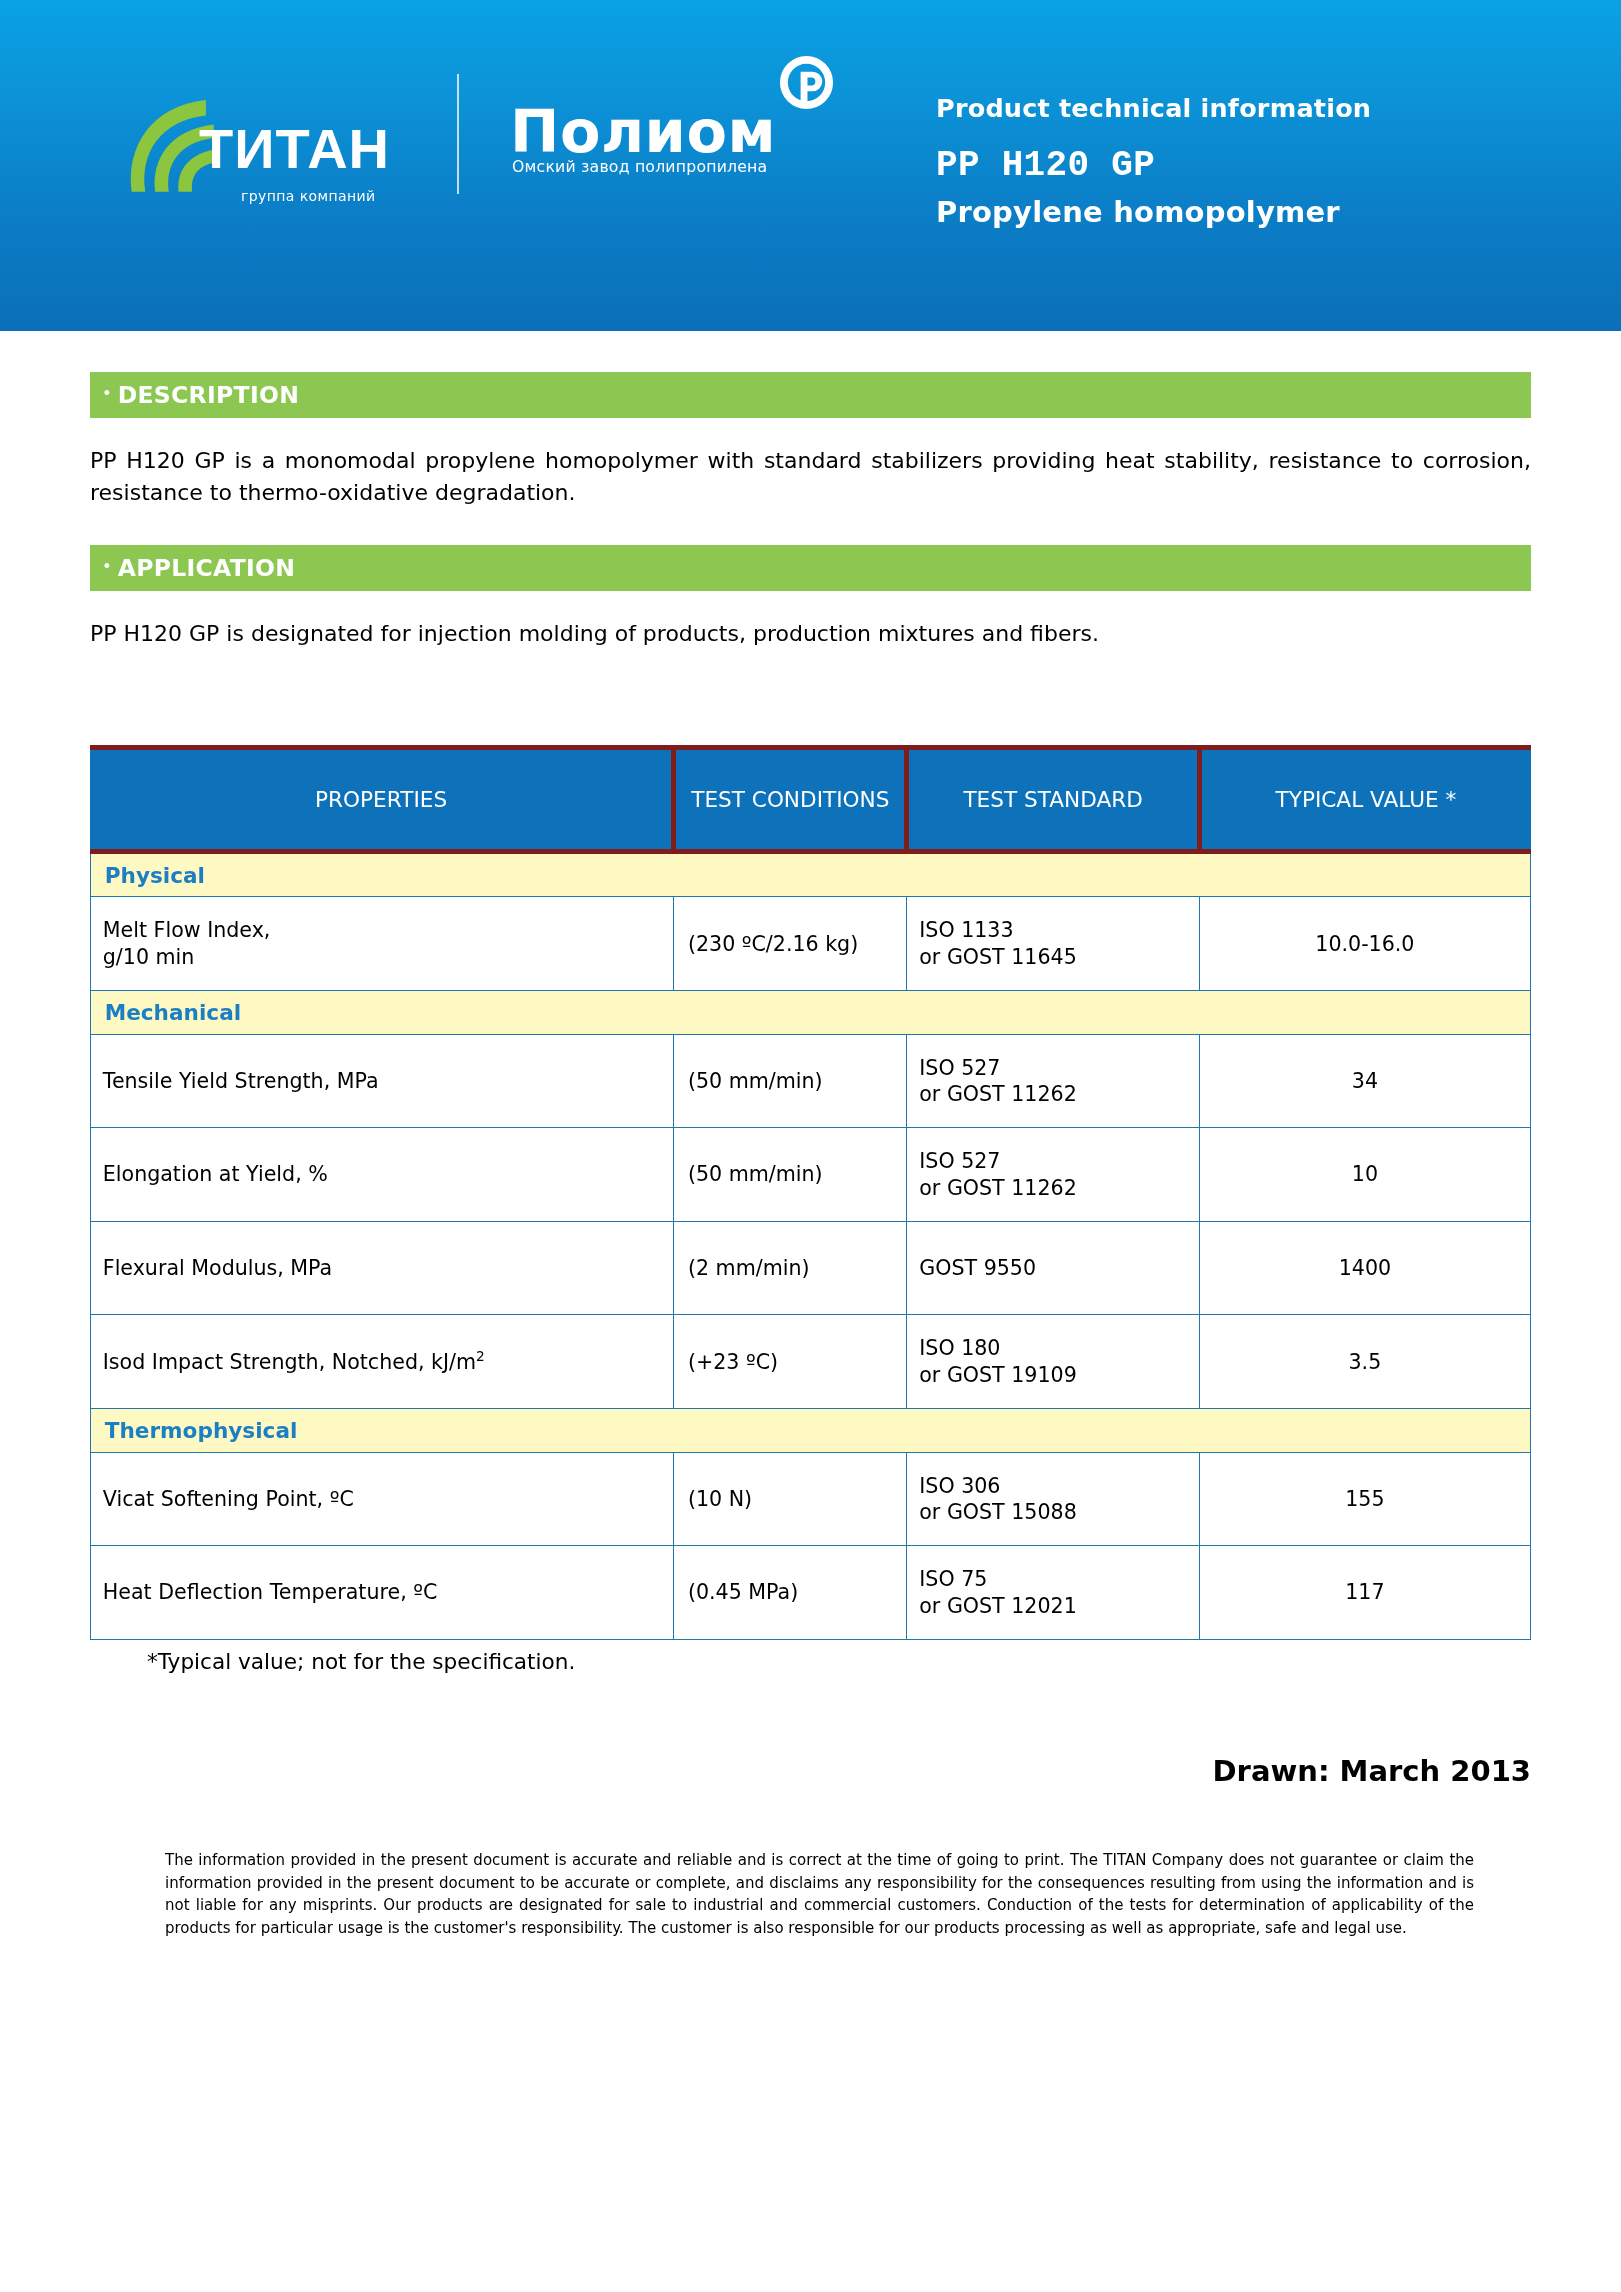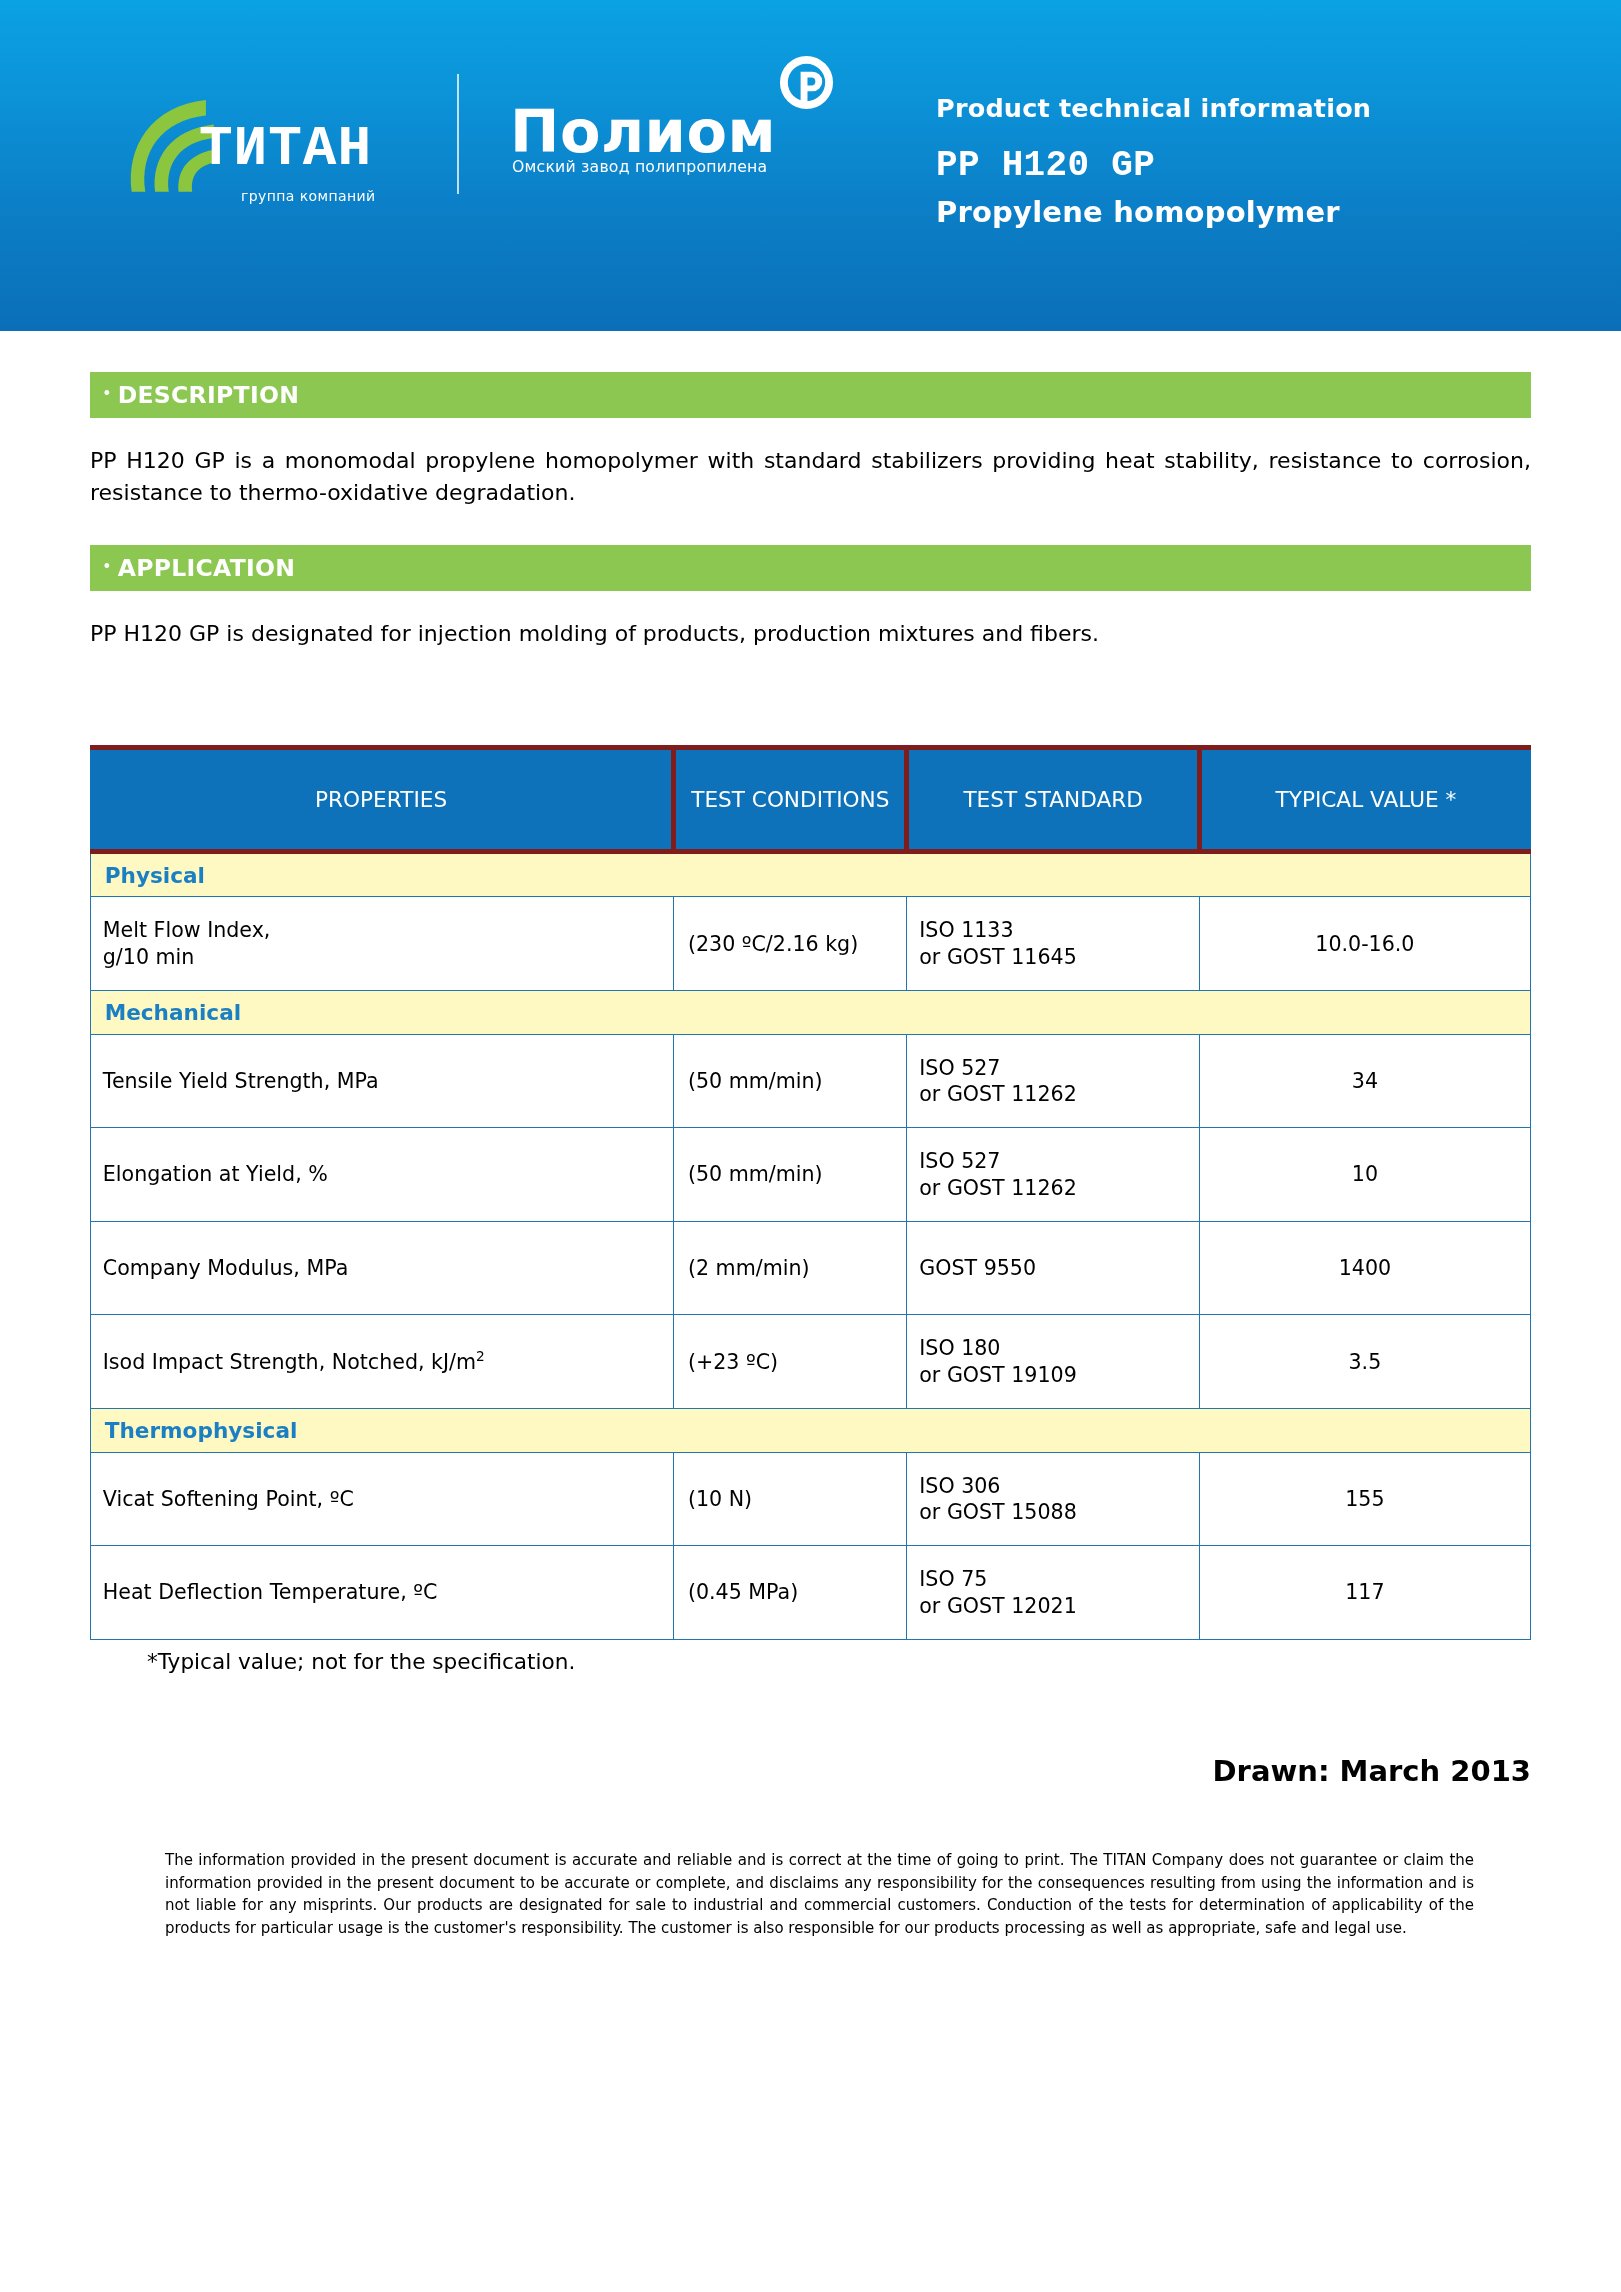--- a/index.html
+++ b/index.html
@@ -17,21 +17,21 @@
     background:linear-gradient(180deg,#0aa2e3 0%,#0c93d8 28%,#0b80c8 60%,#0a6fb8 100%);
   }
   .header-inner{position:relative;width:100%;height:100%;}
 
   
   .titan-logo{position:absolute;left:116px;top:94px;width:294px;height:108px;}
   .titan-swoosh{position:absolute;left:0;top:-7.8px;width:129px;height:110px;}
   .titan-word{
     position:absolute;left:83px;top:27.4px;
     font-size:56px;font-weight:700;color:#ffffff;letter-spacing:1px;
-    font-family:Liberation Mono, monospace;line-height:1;
+    font-family:Liberation Sans, sans-serif;line-height:1;
   }
   .titan-sub{
     position:absolute;left:125px;top:94px;
     font-size:14px;color:#ffffff;letter-spacing:0.4px;
     font-family:"DejaVu Sans", sans-serif;
   }
 
   
   .brand-divider{
     position:absolute;left:457px;top:74px;width:2px;height:120px;
@@ -260,21 +260,21 @@
               <td class="std"><span>ISO 527</span><span class="l2">or GOST 11262</span></td>
               <td class="val">34</td>
             </tr>
             <tr class="data">
               <td class="prop"><span>Elongation at Yield, %</span></td>
               <td class="cond">(50 mm/min)</td>
               <td class="std"><span>ISO 527</span><span class="l2">or GOST 11262</span></td>
               <td class="val">10</td>
             </tr>
             <tr class="data">
-              <td class="prop"><span>Company Modulus, MPa</span></td>
+              <td class="prop"><span>Flexural Modulus, MPa</span></td>
               <td class="cond">(2 mm/min)</td>
               <td class="std"><span>GOST 9550</span></td>
               <td class="val">1400</td>
             </tr>
             <tr class="data">
               <td class="prop"><span>Isod Impact Strength, Notched, kJ/m</span><sup class="sup">2</sup></td>
               <td class="cond">(+23 ºC)</td>
               <td class="std"><span>ISO 180</span><span class="l2">or GOST 19109</span></td>
               <td class="val">3.5</td>
             </tr>

